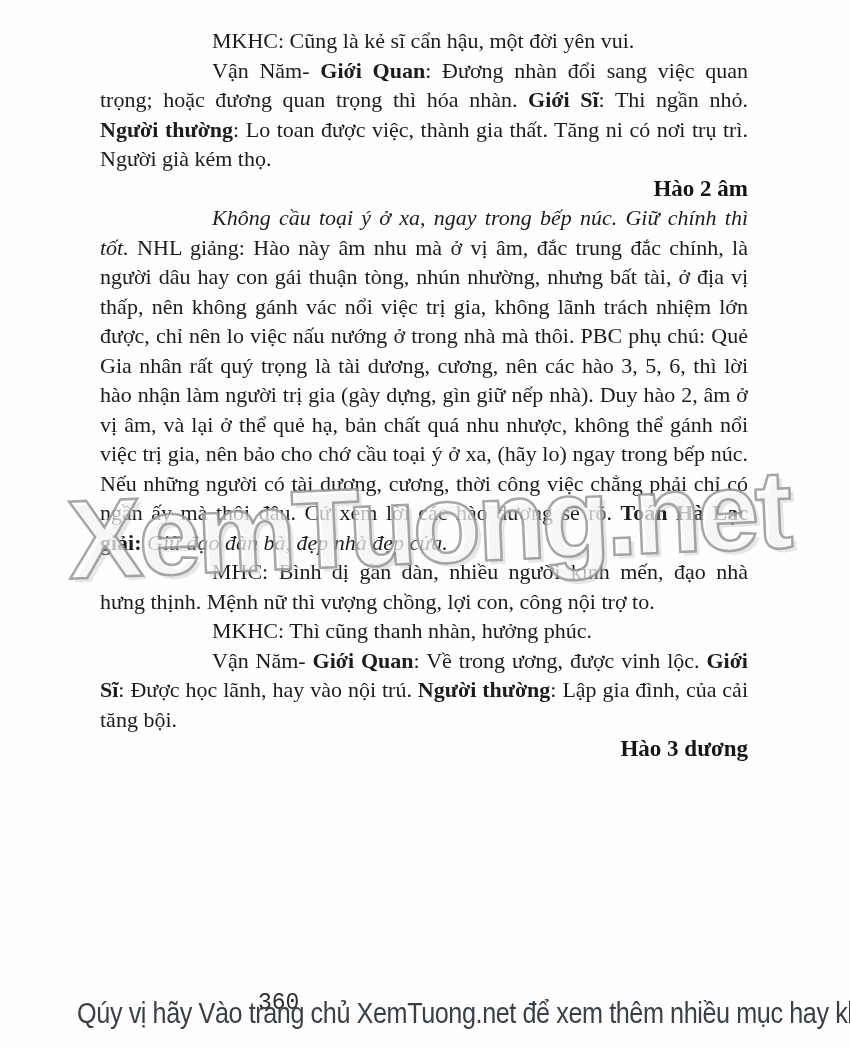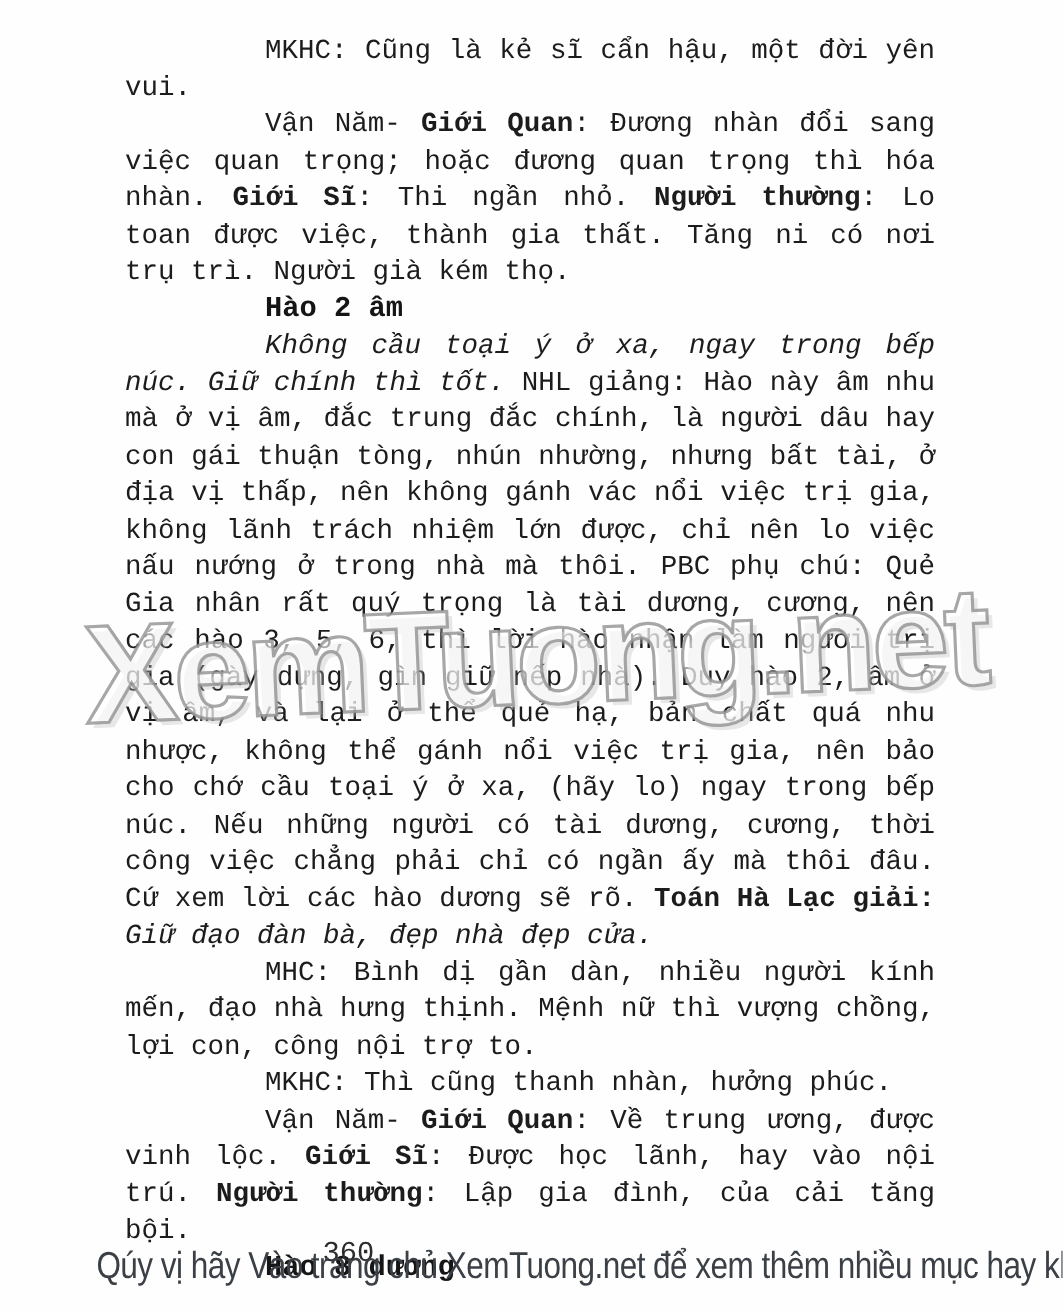--- a/index.html
+++ b/index.html
@@ -22,29 +22,28 @@
     width: 648px;
     z-index: 1;
     font-size: 22px;
     line-height: 29.5px;
     color: #1c1c1c;
     text-align: justify;
   }
   .body-text p {
     margin: 0;
     text-indent: 112px;
-    font-family: Liberation Mono, monospace;
   }
   .run-bold   { font-weight: bold; }
   .run-italic { font-style: italic; }
 
   .section-heading {
     margin: 30px 0 24px 0;
     text-indent: 0;
-    text-align: left;
+    text-align: right;
     font-weight: bold;
     font-size: 23px;
     color: #151515;
   }
   .heading-hao3 { margin-top: 26px; margin-bottom: 28px; }
 
   
   .watermark {
     position: absolute;
     left: 48px;
@@ -116,23 +115,23 @@
     <p><span>Vận Năm- </span><span class="run-bold">Giới Quan</span><span>: Đương nhàn đổi sang việc quan trọng; hoặc đương quan trọng thì hóa nhàn. </span><span class="run-bold">Giới Sĩ</span><span>: Thi ngần nhỏ. </span><span class="run-bold">Người thường</span><span>: Lo toan được việc, thành gia thất. Tăng ni có nơi trụ trì. Người già kém thọ.</span></p>
 
     <p class="section-heading">Hào 2 âm</p>
 
     <p><span class="run-italic">Không cầu toại ý ở xa, ngay trong bếp núc. Giữ chính thì tốt.</span><span> NHL giảng: Hào này âm nhu mà ở vị âm, đắc trung đắc chính, là người dâu hay con gái thuận tòng, nhún nhường, nhưng bất tài, ở địa vị thấp, nên không gánh vác nổi việc trị gia, không lãnh trách nhiệm lớn được, chỉ nên lo việc nấu nướng ở trong nhà mà thôi. PBC phụ chú: Quẻ Gia nhân rất quý trọng là tài dương, cương, nên các hào 3, 5, 6, thì lời hào nhận làm người trị gia (gày dựng, gìn giữ nếp nhà). Duy hào 2, âm ở vị âm, và lại ở thể quẻ hạ, bản chất quá nhu nhược, không thể gánh nổi việc trị gia, nên bảo cho chớ cầu toại ý ở xa, (hãy lo) ngay trong bếp núc. Nếu những người có tài dương, cương, thời công việc chẳng phải chỉ có ngần ấy mà thôi đâu. Cứ xem lời các hào dương sẽ rõ. </span><span class="run-bold">Toán Hà Lạc giải:</span><span class="run-italic"> Giữ đạo đàn bà, đẹp nhà đẹp cửa.</span></p>
 
     <p><span>MHC: Bình dị gần dàn, nhiều người kính mến, đạo nhà hưng thịnh. Mệnh nữ thì vượng chồng, lợi con, công nội trợ to.</span></p>
 
     <p><span>MKHC: Thì cũng thanh nhàn, hưởng phúc.</span></p>
 
-    <p><span>Vận Năm- </span><span class="run-bold">Giới Quan</span><span>: Về trung ương, được vinh lộc. </span><span class="run-bold">Giới Sĩ</span><span>: Được học lãnh, hay vào nội trú. </span><span class="run-bold">Người thường</span><span>: Lập gia đình, của cải tăng bội.</span></p>
+    <p><span>Vận Năm- </span><span class="run-bold">Giới Quan</span><span>: Về trong ương, được vinh lộc. </span><span class="run-bold">Giới Sĩ</span><span>: Được học lãnh, hay vào nội trú. </span><span class="run-bold">Người thường</span><span>: Lập gia đình, của cải tăng bội.</span></p>
 
-    <p class="section-heading heading-hao3">Hào 8 dương</p>
+    <p class="section-heading heading-hao3">Hào 3 dương</p>
 
 
   </div>
 
   <div class="page-number">360</div>
 
   <div class="footer-bar">
     <span class="footer-inner"><span>Qúy vị hãy Vào trang chủ </span><span class="footer-link">XemTuong.net</span><span> để xem thêm nhiều mục hay khác</span></span>
   </div>
 

